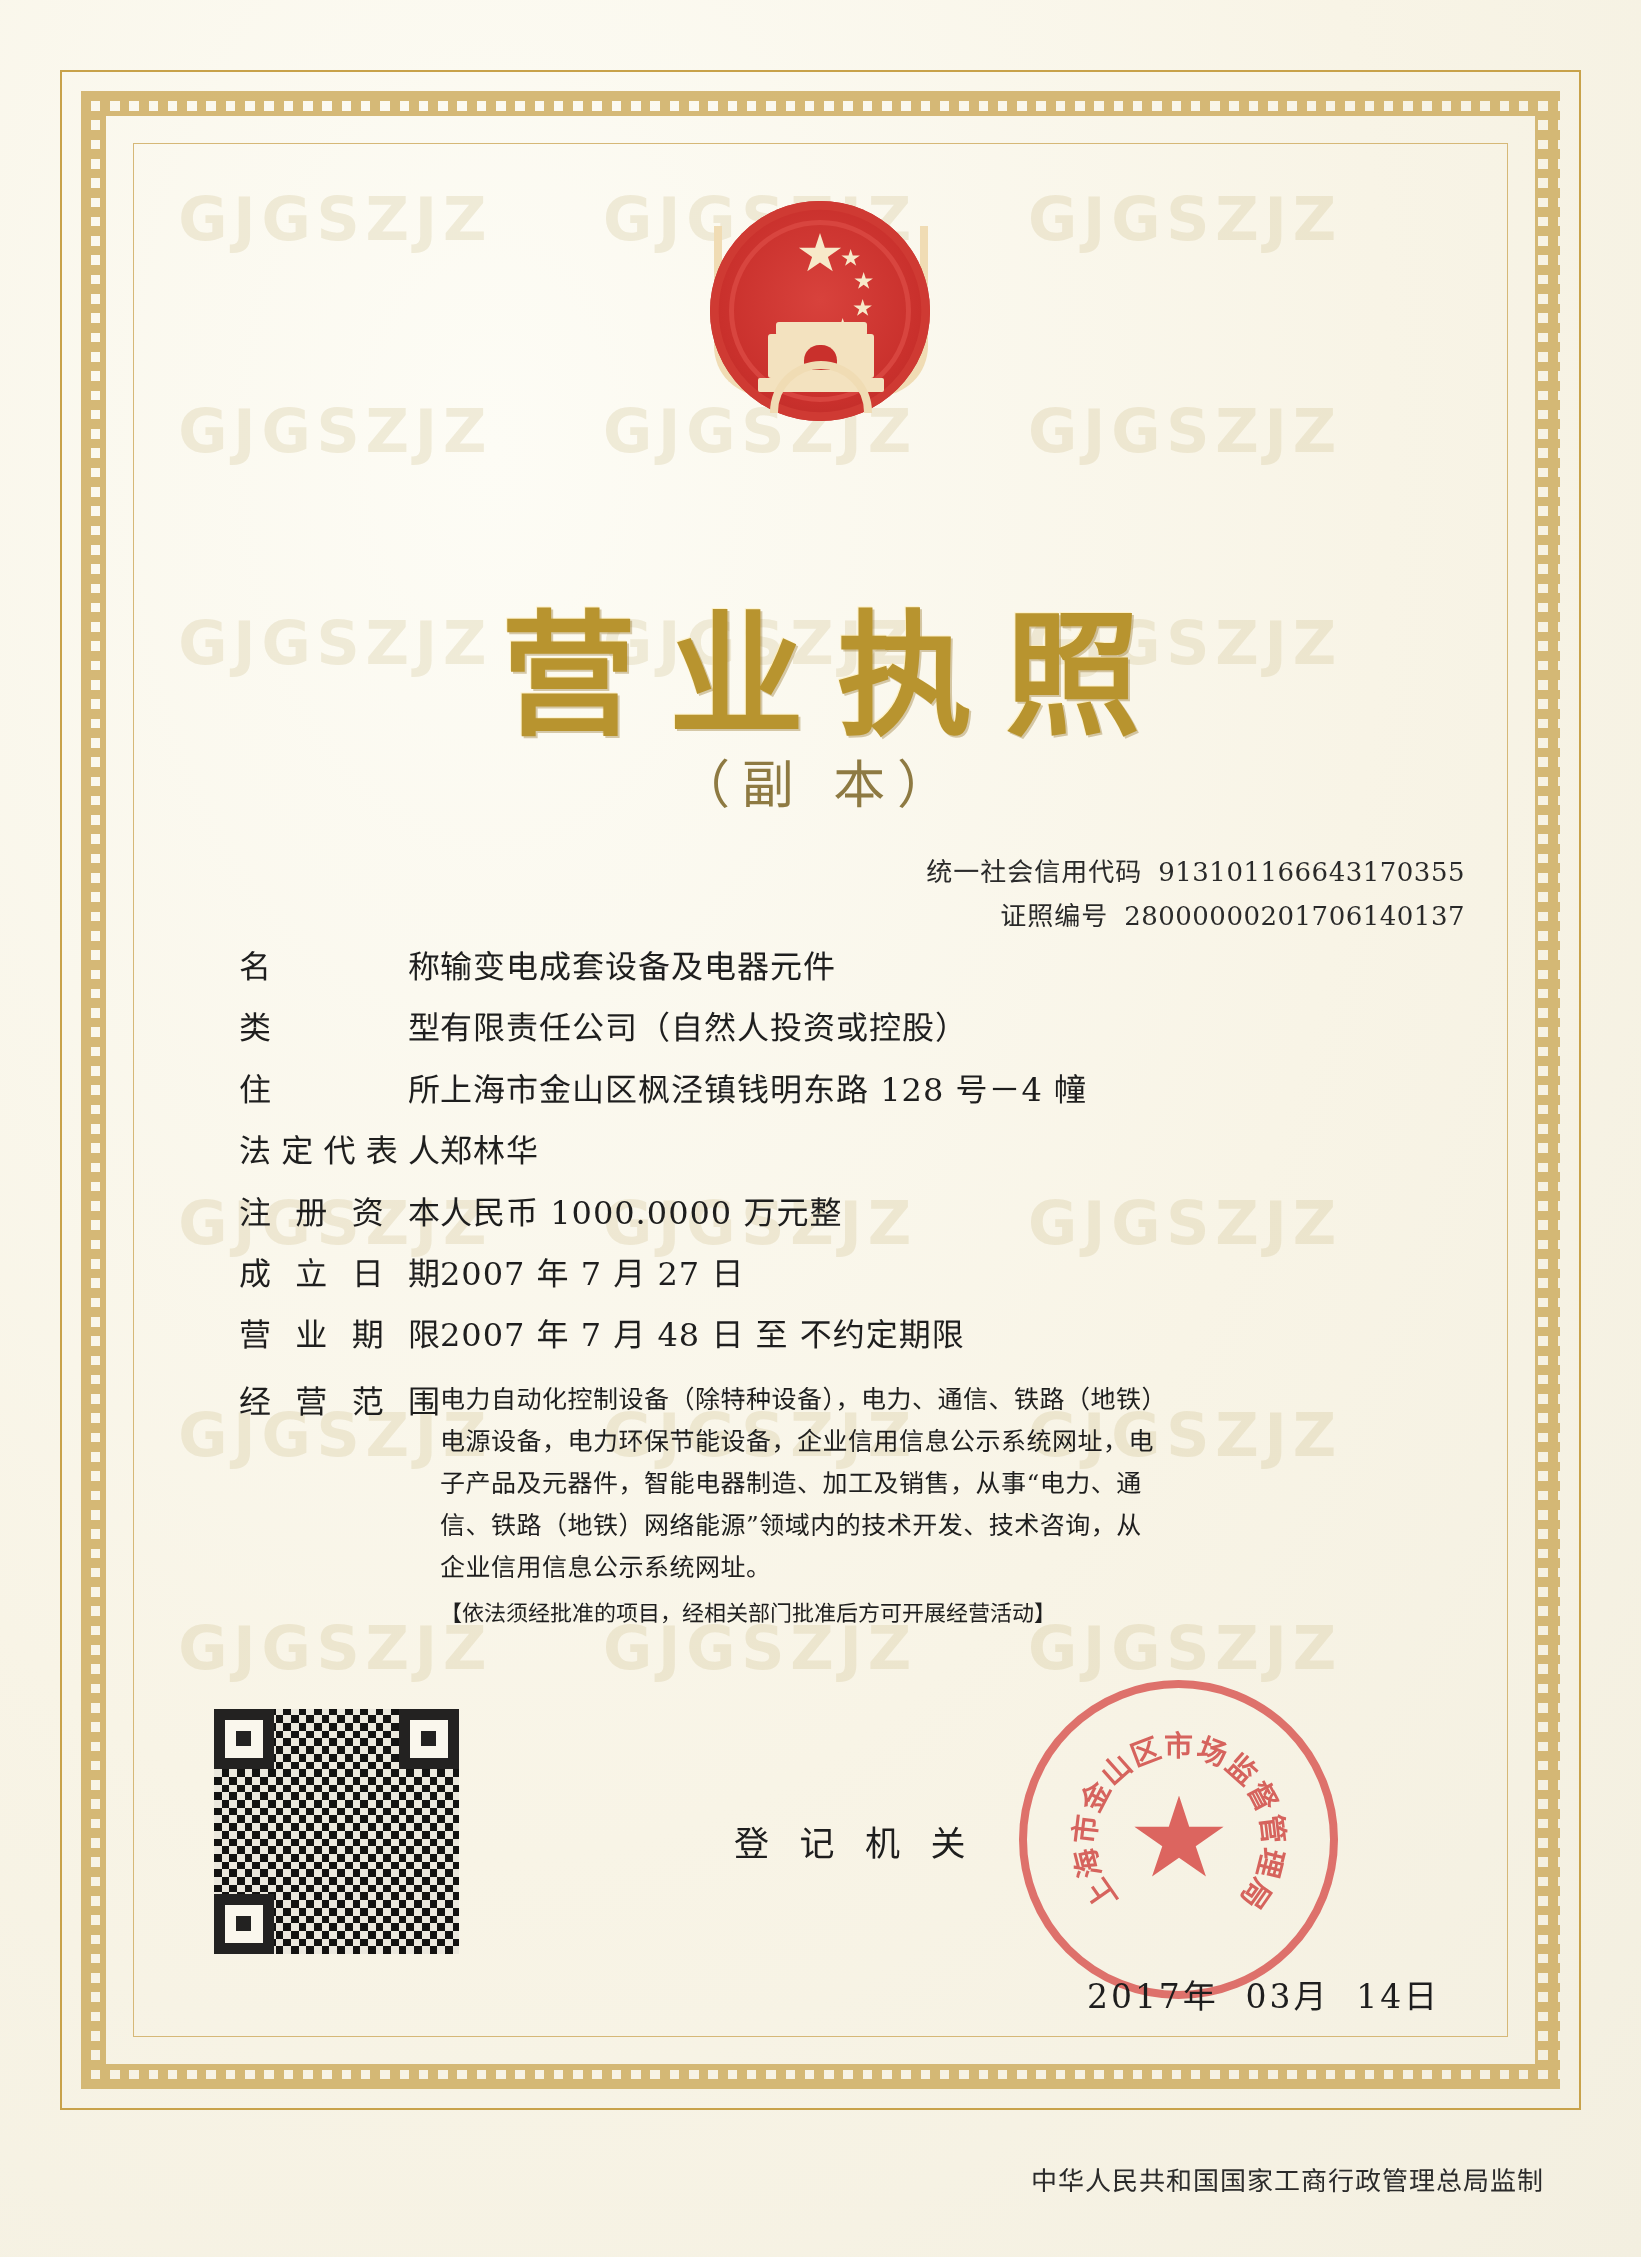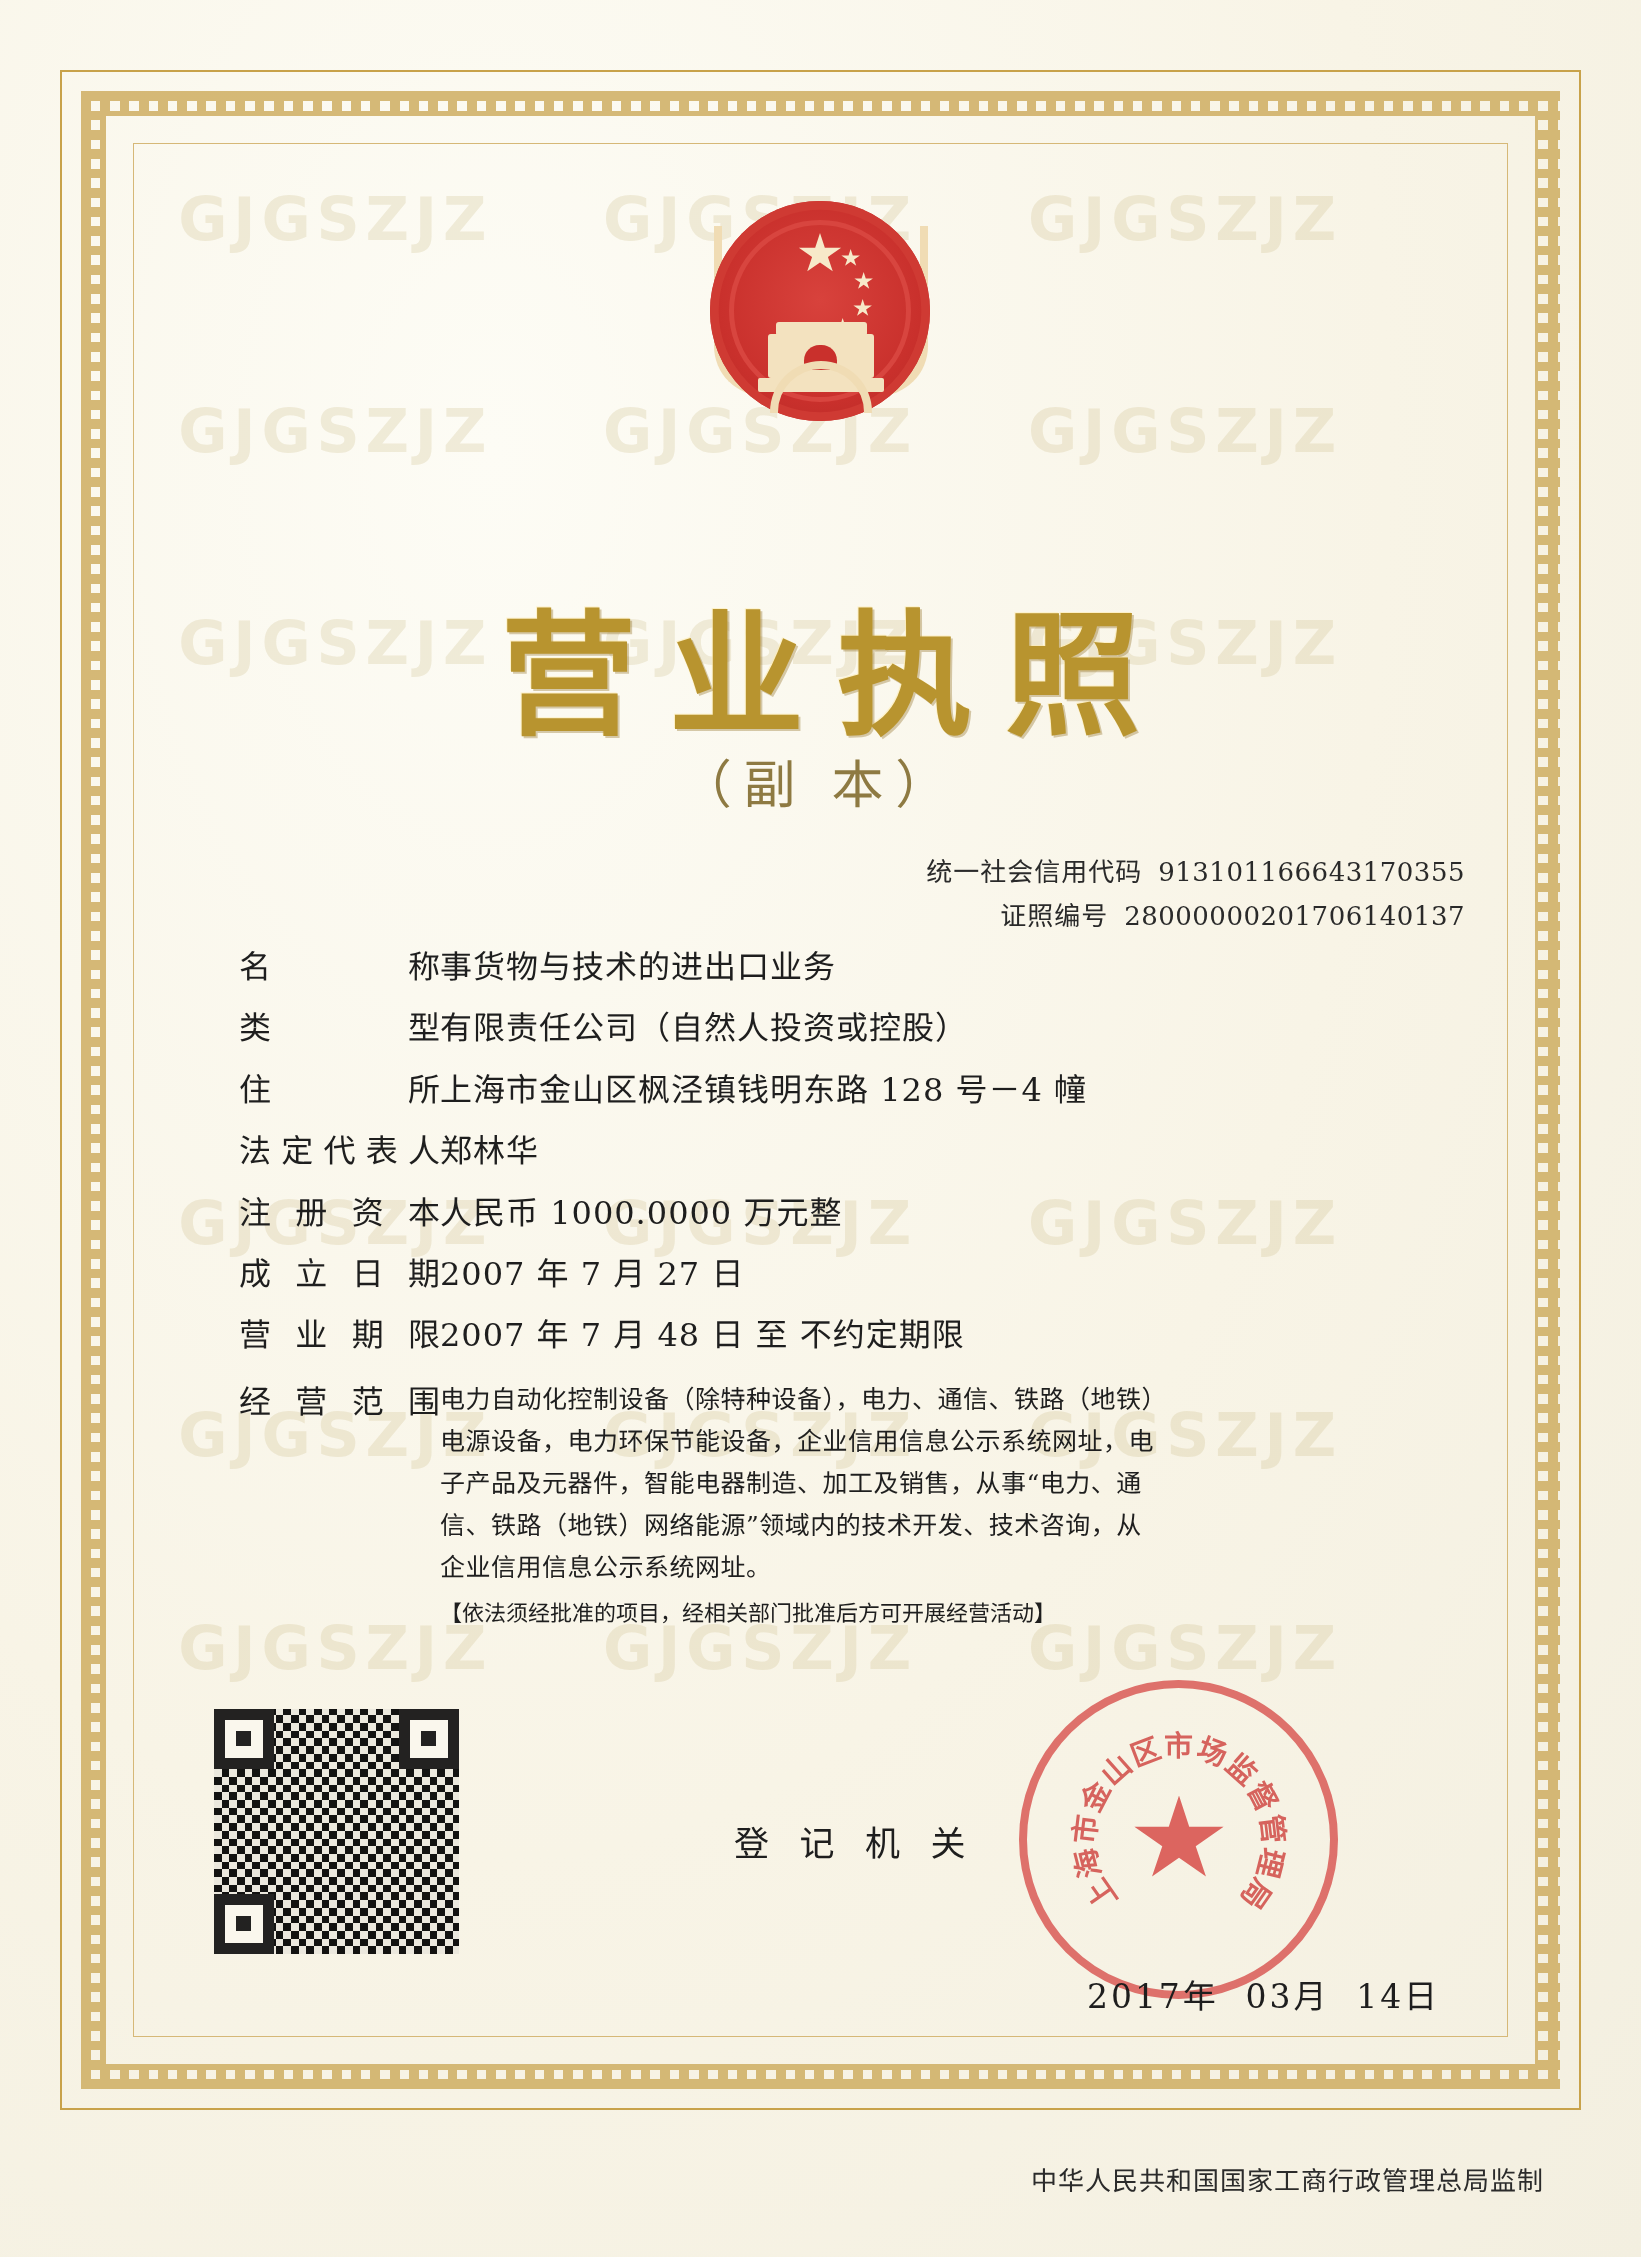--- a/index.html
+++ b/index.html
@@ -185,21 +185,20 @@
   }
   .subtitle {
     position: absolute;
     left: 0; right: 14px;
     top: 743px;
     text-align: center;
     font-size: 52px;
     letter-spacing: 11.6px;
     text-indent: 11.6px;
     color: #8e7a42;
-    font-family: Liberation Serif, serif;
   }
 
   
   .codes {
     position: absolute;
     right: 176px;
     top: 850px;
     text-align: right;
     color: #2a2a2a;
   }
@@ -419,21 +418,21 @@
     </div>
   </div>
 
   <div class="fields">
 
     <div class="field">
       <div class="f-label">
         <span>名</span>
         <span>称</span>
       </div>
-      <div class="f-value">事货物与技术的进出口业务</div>
+      <div class="f-value">输变电成套设备及电器元件</div>
     </div>
 
     <div class="field">
       <div class="f-label">
         <span>类</span>
         <span>型</span>
       </div>
       <div class="f-value">有限责任公司（自然人投资或控股）</div>
     </div>
 

